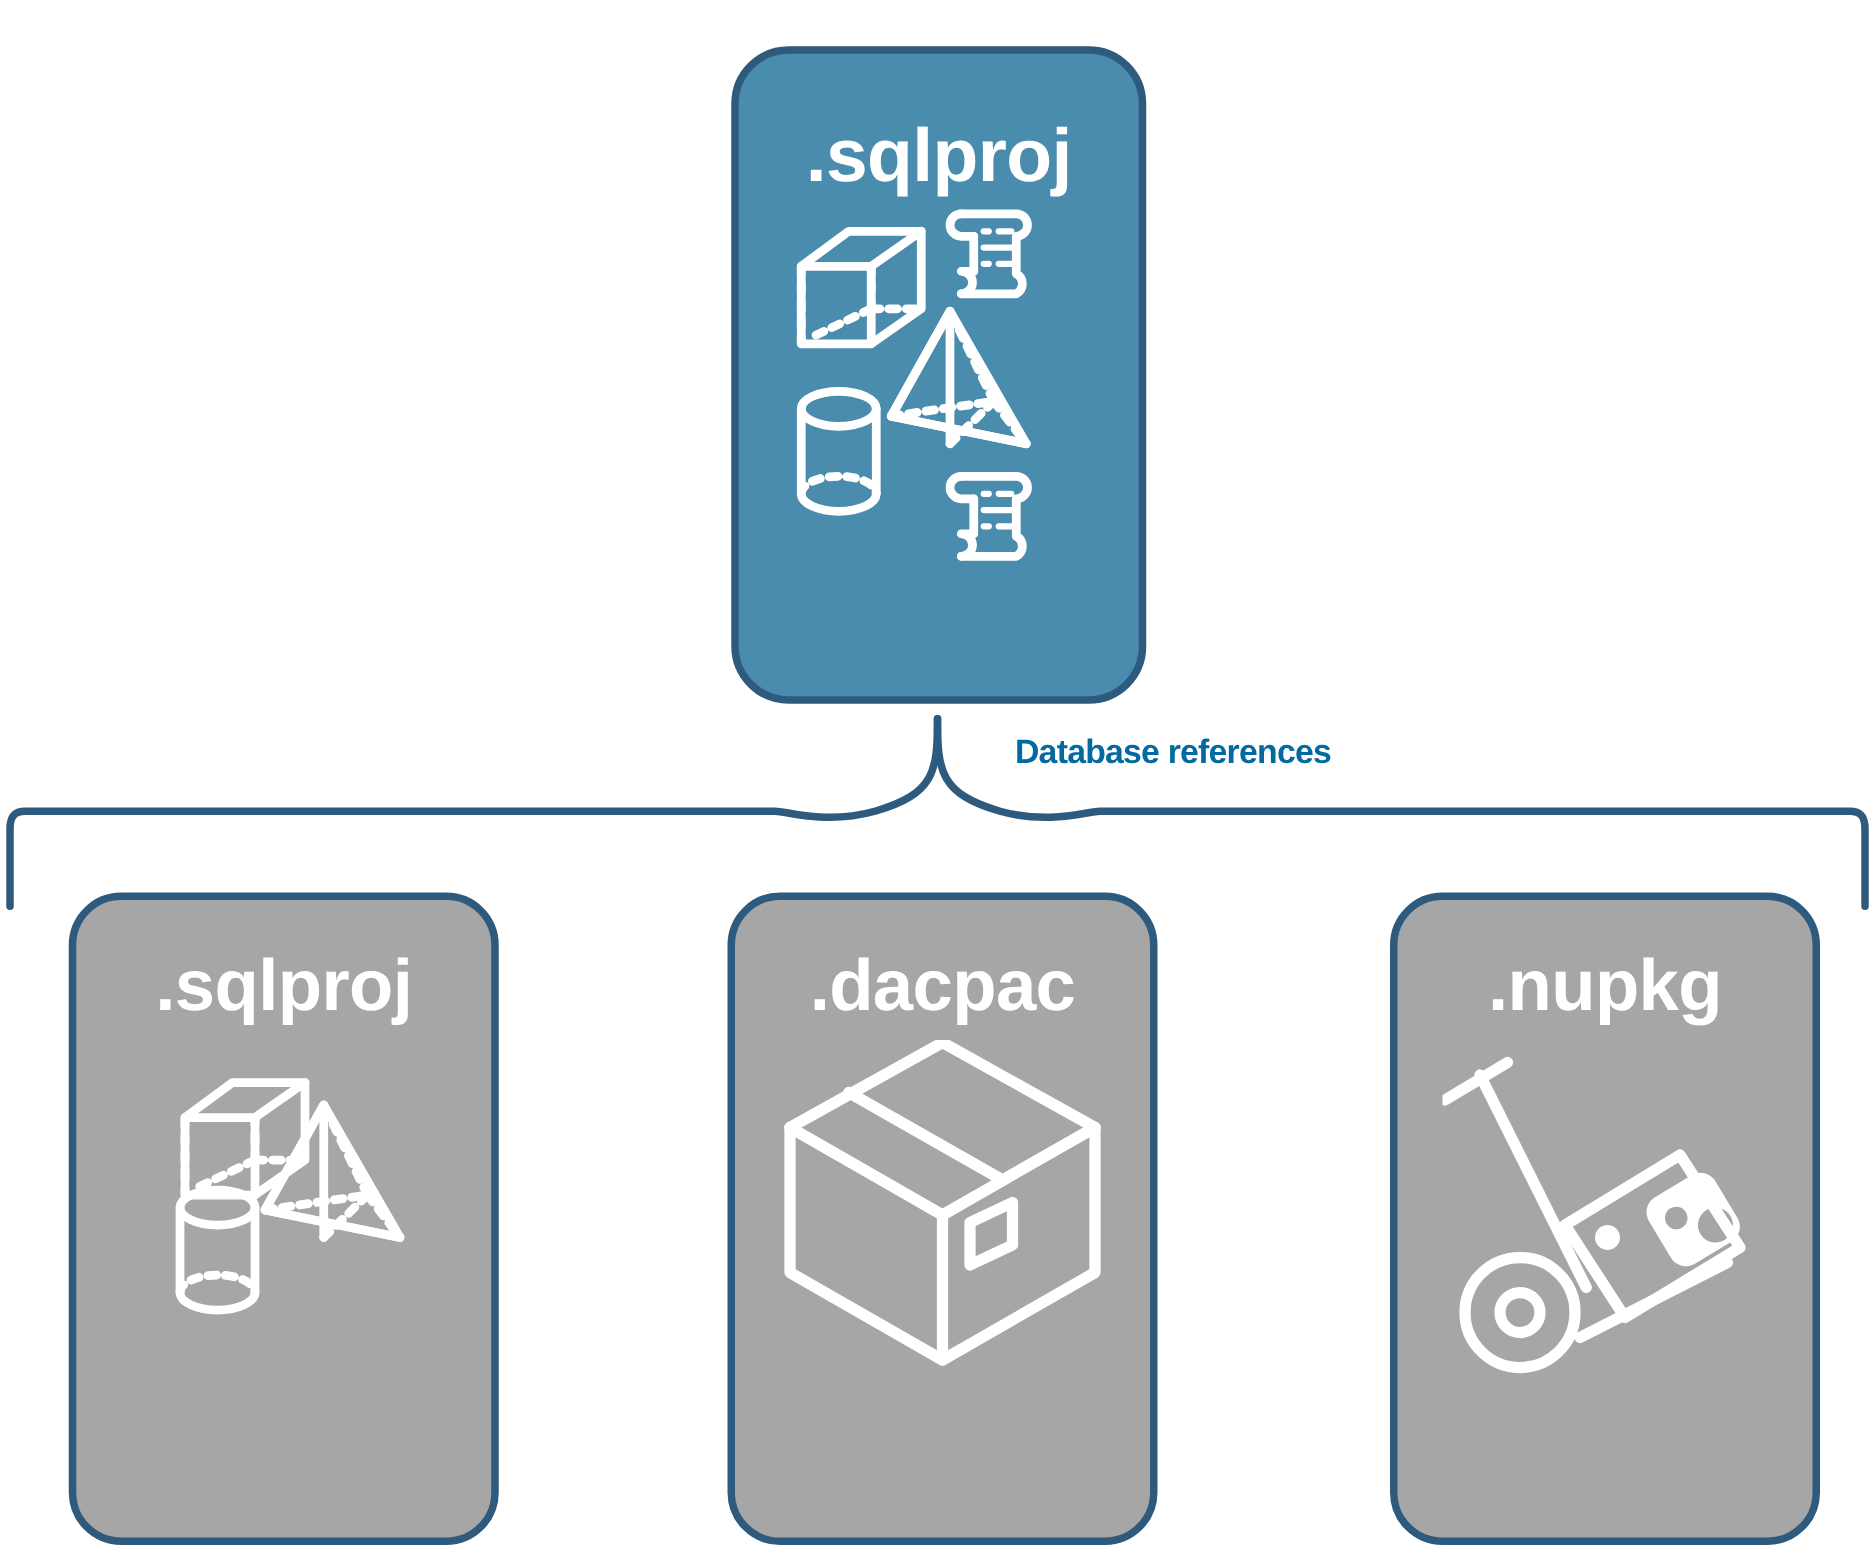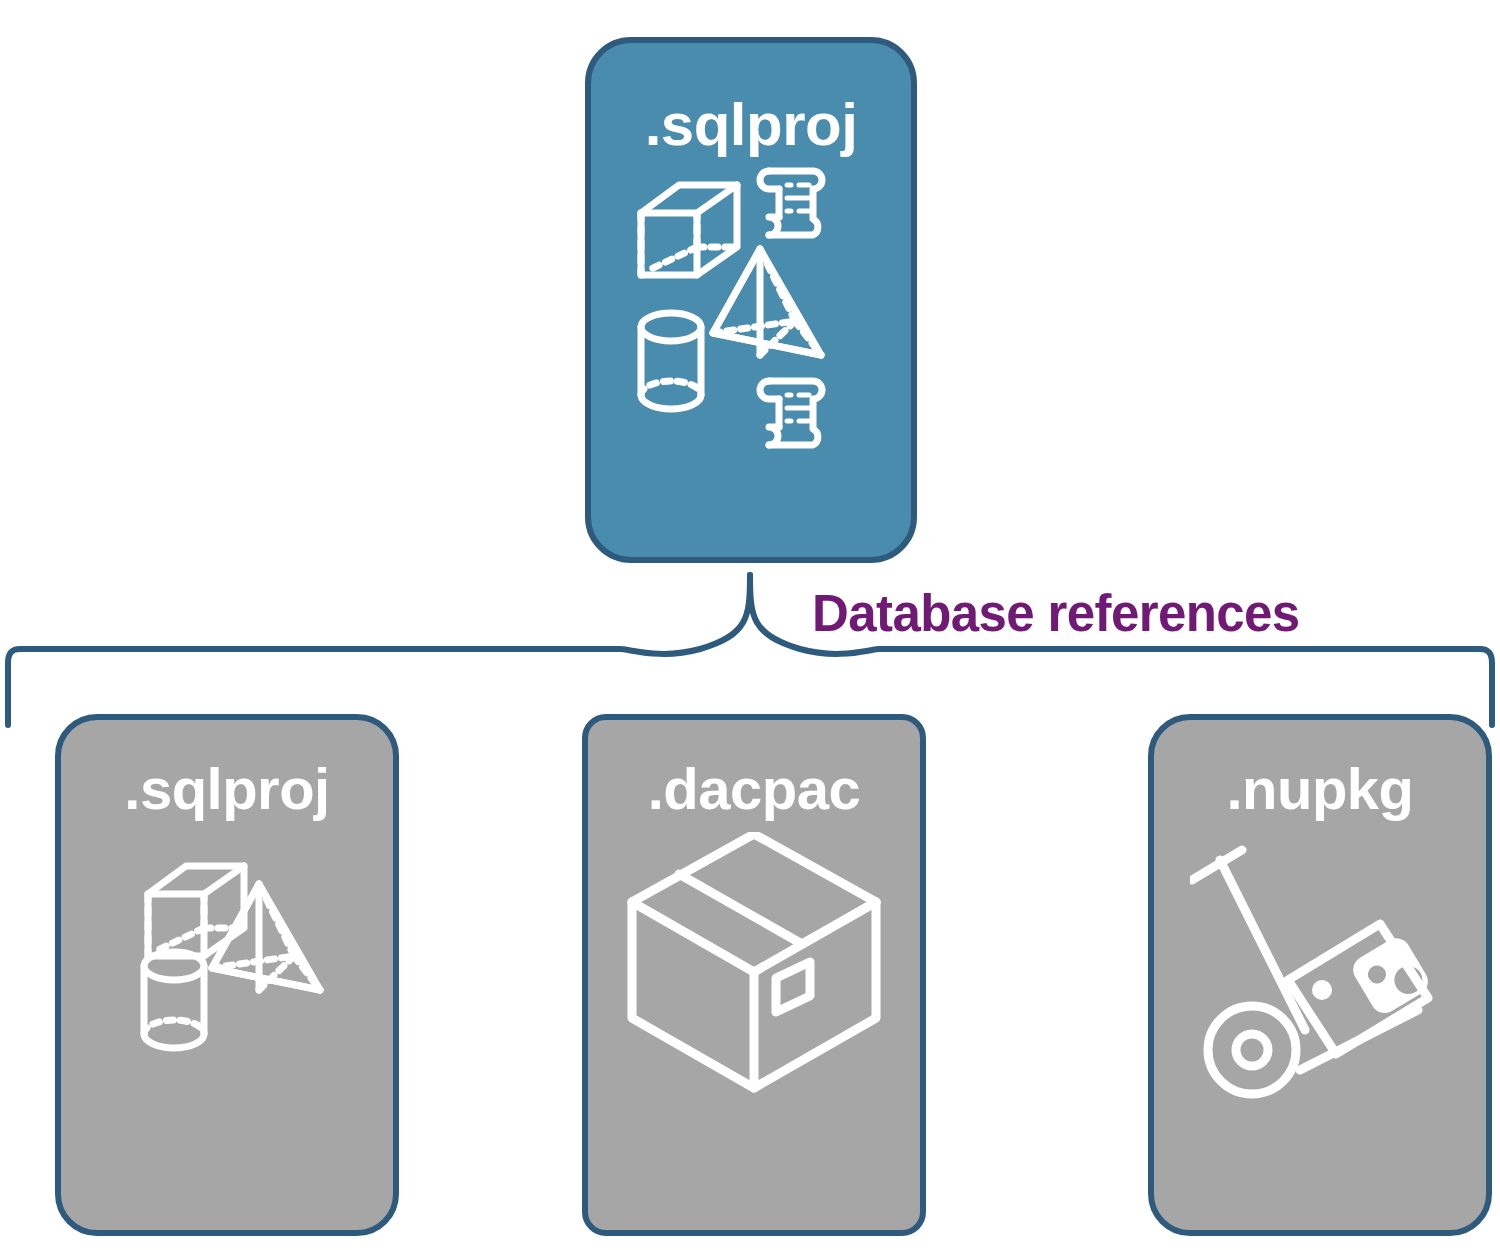--- a/index.html
+++ b/index.html
@@ -43,22 +43,22 @@
   }
 
   .card.ref {
     top: 702px;
     width: 344px;
     height: 522px;
     background: #a6a6a6;
   }
 
   .card.ref.c1 { left: 55px; }
-  .card.ref.c2 { left: 582px; border-radius: 24px; }
-  .card.ref.c3 { left: 1148px; }
+  .card.ref.c2 { left: 582px; }
+  .card.ref.c3 { left: 1112px; }
 
   .card-title {
     color: #ffffff;
     font-weight: bold;
     letter-spacing: -0.5px;
     line-height: 1;
     white-space: nowrap;
   }
 
   .card.root .card-title {
@@ -89,23 +89,23 @@
     top: 545px;
     width: 1500px;
     height: 180px;
     pointer-events: none;
   }
 
   .brace-label {
     position: absolute;
     left: 812px;
     top: 576px;
-    font-size: 51px;
+    font-size: 27px;
     font-weight: bold;
-    color: #701a75;
+    color: #0369a1;
     letter-spacing: -0.6px;
     white-space: nowrap;
     line-height: 1;
   }
 </style>
 </head>
 <body>
 
 <div id="diagram-root">
 

